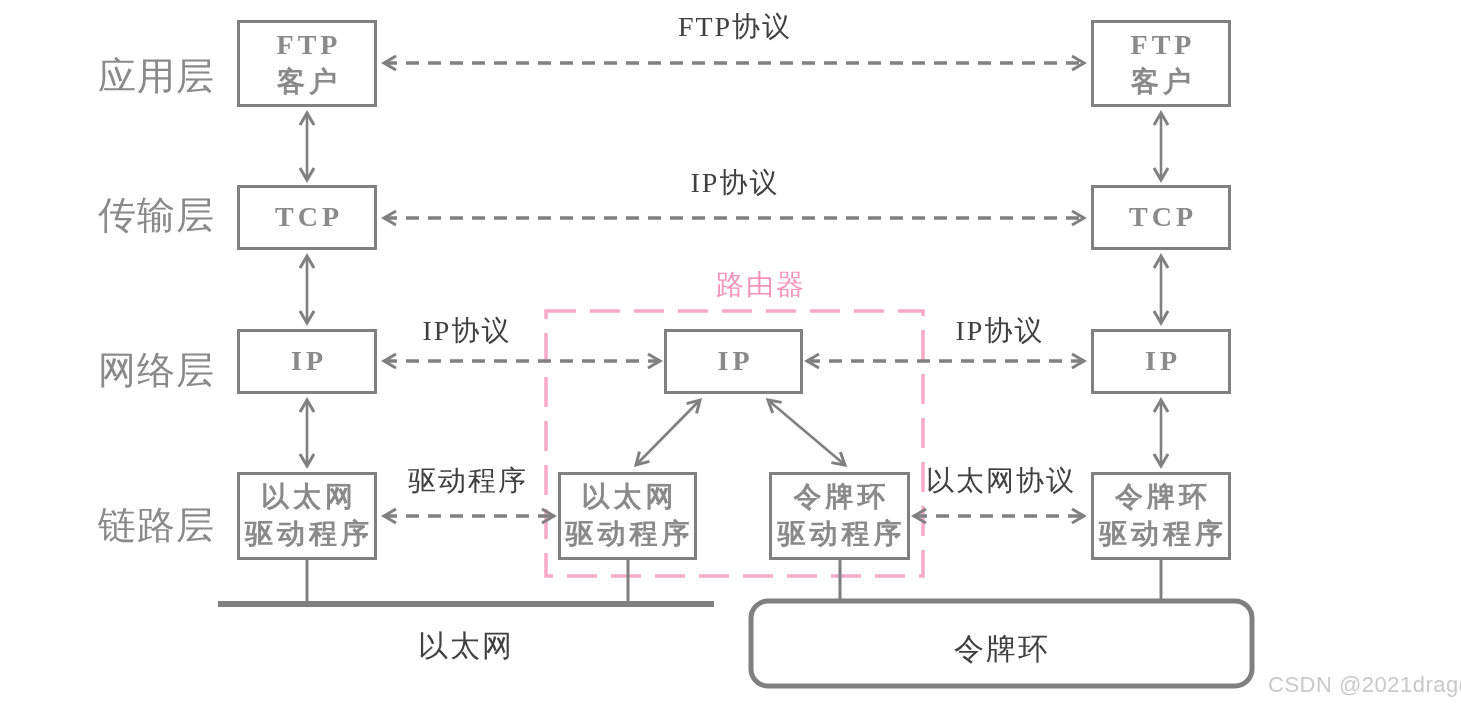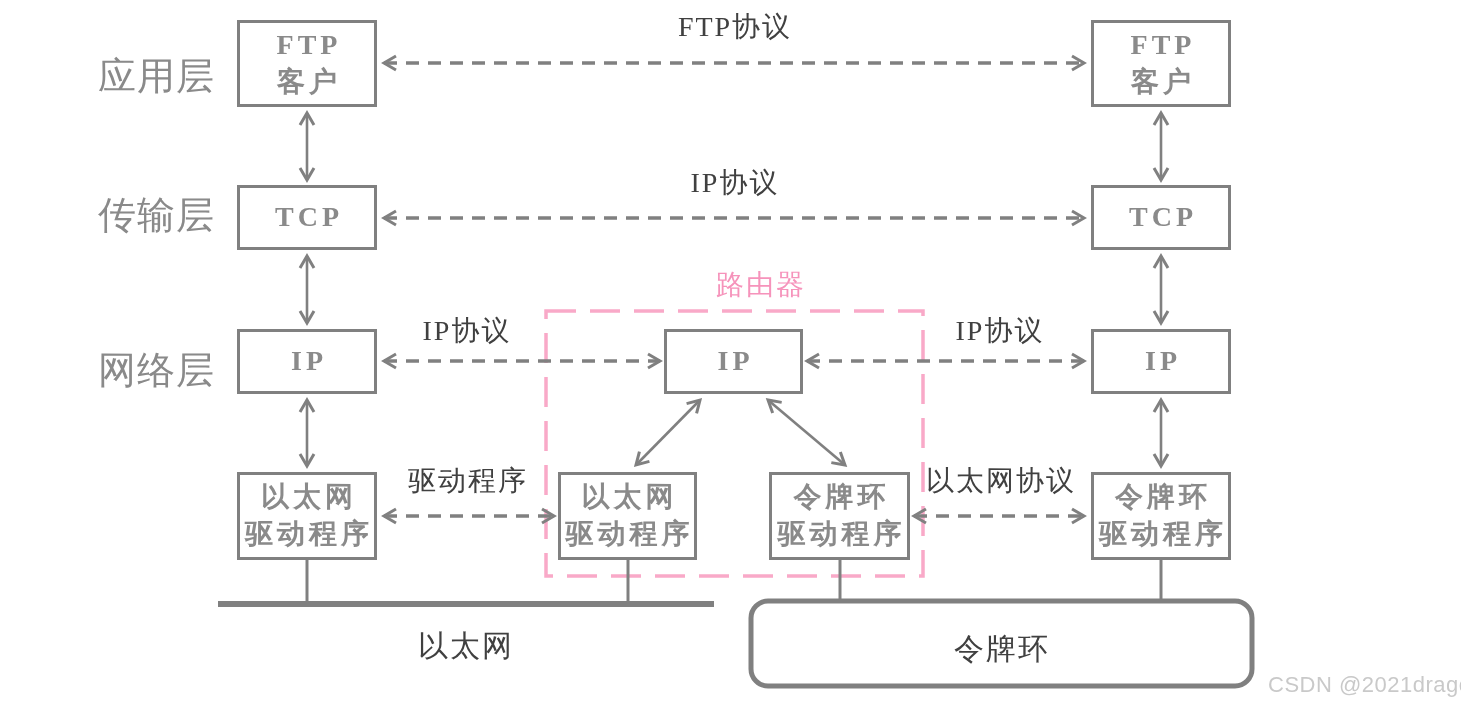--- a/index.html
+++ b/index.html
@@ -69,20 +69,21 @@
     <line x1="1161" y1="558" x2="1161" y2="601" stroke="#808080" stroke-width="3"></line>
 
     <line x1="218" y1="604" x2="714" y2="604" stroke="#808080" stroke-width="6"></line>
 
     <rect x="751" y="601" width="501" height="85" rx="17" fill="none" stroke="#808080" stroke-width="5"></rect>
   </svg>
 
   <div class="layer-label" style="top:51px">应用层</div>
   <div class="layer-label" style="top:190px">传输层</div>
   <div class="layer-label" style="top:345px">网络层</div>
+  <div class="layer-label" style="top:500px">链路层</div>
 
   <div class="box" style="left:237px;top:20px;width:140px;height:87px">
     <span>FTP</span>
     <span>客户</span>
   </div>
   <div class="box" style="left:237px;top:185px;width:140px;height:65px">
     <span>TCP</span>
   </div>
   <div class="box" style="left:237px;top:329px;width:140px;height:65px">
     <span>IP</span>

